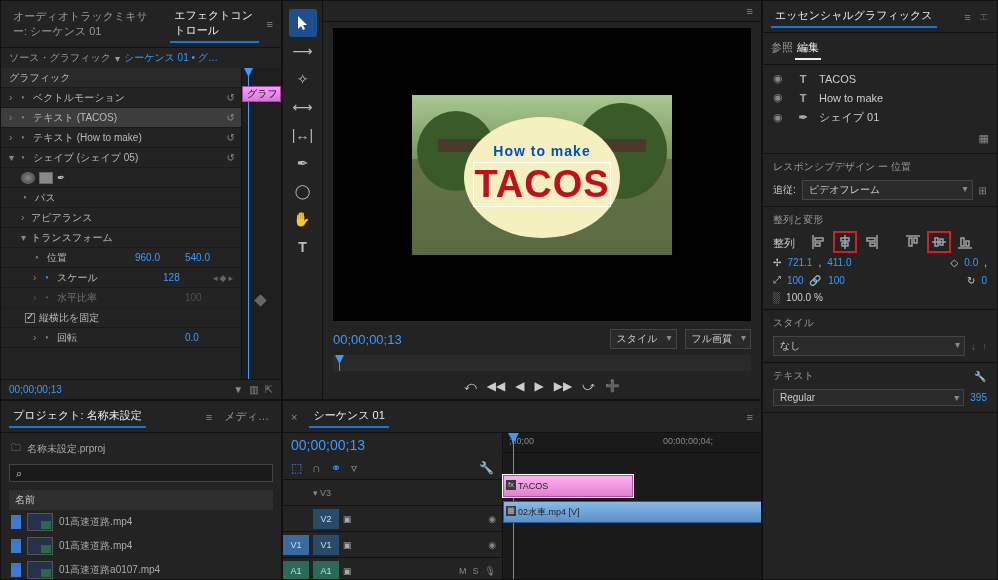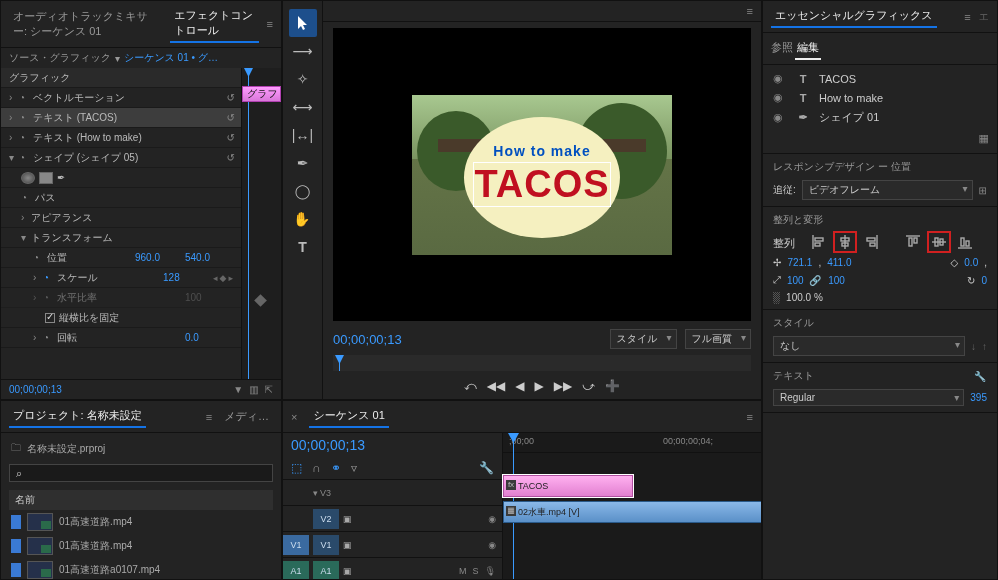--- a/index.html
+++ b/index.html
@@ -21,21 +21,21 @@
   .playhead-ec{position:absolute;top:0;bottom:0;left:6px;width:1px;background:#3a9aff}
   .playhead-ec::before{content:"";position:absolute;top:0;left:-4px;width:9px;height:9px;background:#3a9aff;clip-path:polygon(0 0,100% 0,50% 100%)}
   .row{display:flex;align-items:center;padding:2px 6px 2px 8px;height:20px;font-size:10px;color:#bbb;border-bottom:1px solid #1a1a1a}
   .row.sel{background:#3d3d3d}
   .row .tw{width:10px;color:#888;cursor:pointer}
   .row .ico{width:14px;color:#888}
   .row .lbl{flex:1;white-space:nowrap;overflow:hidden}
   .row .val{color:#3a9aff;width:50px;text-align:left}
   .row .kfctrl{color:#666;font-size:9px;letter-spacing:2px}
   .row .sw{color:#888;margin-left:auto}
-  .indent-1{padding-left:20px}.indent-2{padding-left:32px}.indent-3{padding-left:44px}
+  .indent-1{padding-left:20px}.indent-2{padding-left:32px}.indent-3{padding-left:24px}
   .swatch{width:14px;height:12px;border:1px solid #666;margin-right:4px}
   .chk{width:10px;height:10px;border:1px solid #888;margin-right:4px;position:relative}
   .chk::after{content:"✓";position:absolute;top:-3px;left:0;color:#ddd;font-size:10px}
   .ec-foot{display:flex;align-items:center;padding:2px 8px;height:20px;border-top:1px solid #111;font-size:10px}
   .ec-foot .tcode{color:#3a9aff}
   .ec-foot .ricons{margin-left:auto;color:#888;display:flex;gap:6px}
   
   .tools{background:#232323;border:1px solid #111;display:flex;flex-direction:column;align-items:center;padding-top:8px;gap:0}
   .tool{width:28px;height:28px;display:flex;align-items:center;justify-content:center;color:#bbb;font-size:14px}
   .tool.active{background:#1d4f8c;color:#fff;border-radius:2px}

